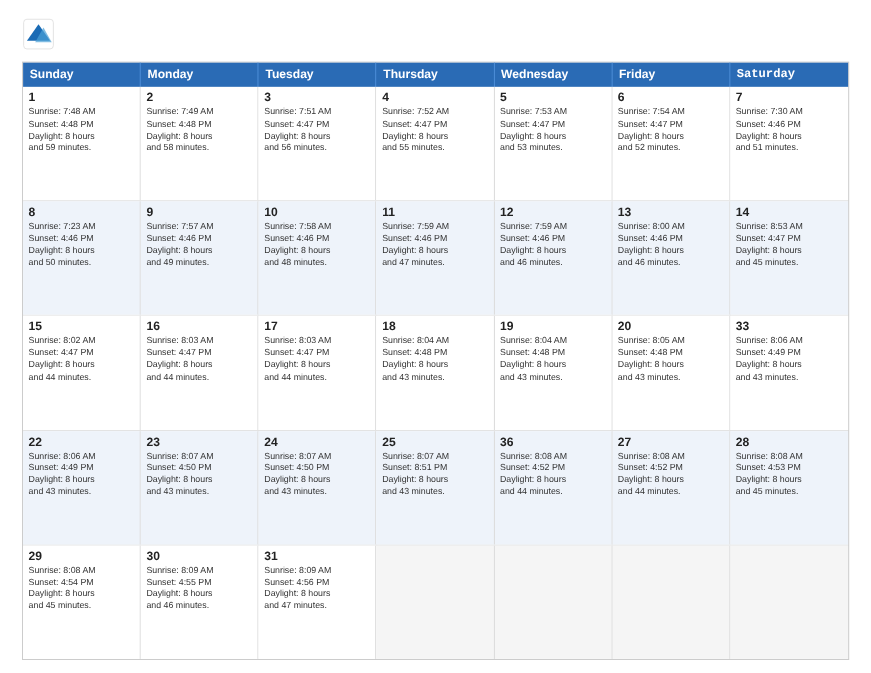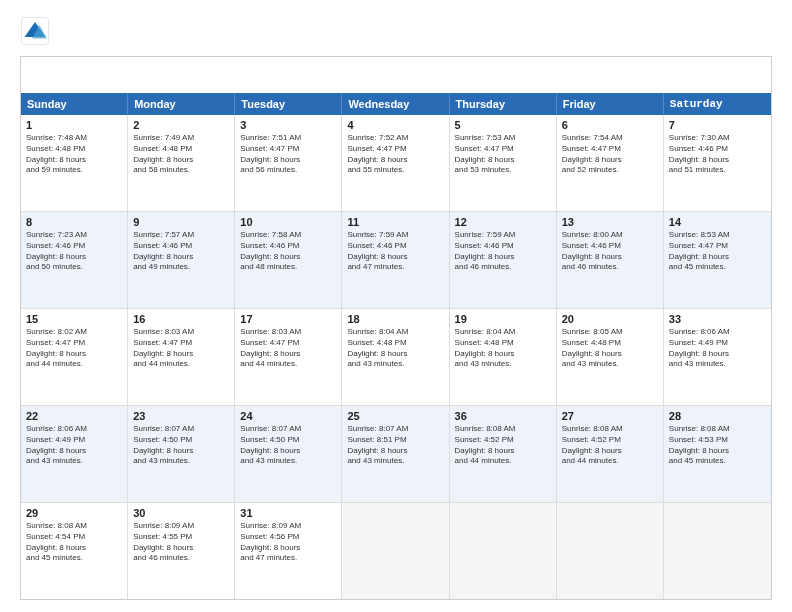--- a/index.html
+++ b/index.html
@@ -59,21 +59,20 @@
     .calendar {
       flex: 1;
       display: flex;
       flex-direction: column;
       border: 1px solid #ccc;
     }
     .cal-header {
       display: grid;
       grid-template-columns: repeat(7, 1fr);
       background: #2a6bb5;
-      margin-top: 36px;
     }
     .cal-header-cell {
       color: #fff;
       font-size: 11px;
       font-weight: bold;
       padding: 5px 6px;
       border-right: 1px solid #4a8bd5;
       text-align: left;
     }
     .cal-header-cell:last-child { border-right: none; font-family: Liberation Mono, monospace; }
@@ -134,22 +133,22 @@
       <h1></h1>
       <h2></h2>
     </div>
   </div>
 
   <div class="calendar">
     <div class="cal-header">
     <div class="cal-header-cell">Sunday</div>
         <div class="cal-header-cell">Monday</div>
         <div class="cal-header-cell">Tuesday</div>
+        <div class="cal-header-cell">Thursday</div>
         <div class="cal-header-cell">Wednesday</div>
-        <div class="cal-header-cell">Thursday</div>
         <div class="cal-header-cell">Friday</div>
         <div class="cal-header-cell">Saturday</div>
       </div>
     <div class="cal-body">
     <div class="cal-row">
           <div class="cal-cell">
             <span class="day-num">1</span>
             <span class="cell-line">Sunrise: 7:48 AM</span>
             <span class="cell-line">Sunset: 4:48 PM</span>
             <span class="cell-line">Daylight: 8 hours</span>

